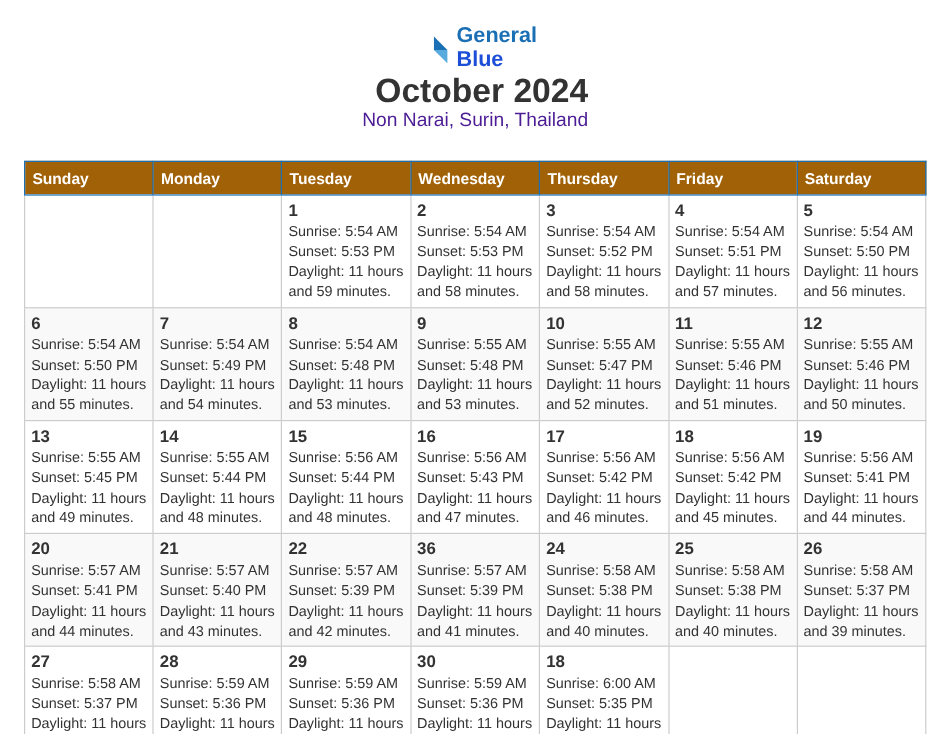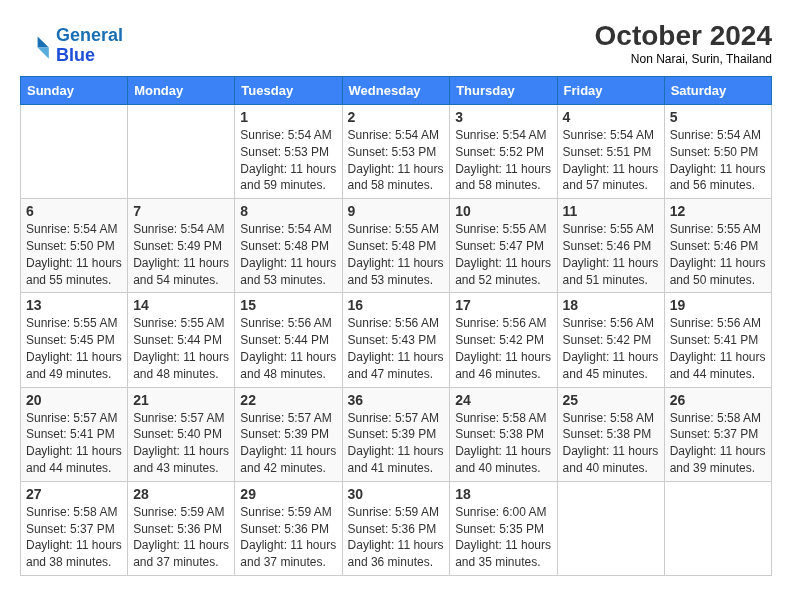--- a/index.html
+++ b/index.html
@@ -6,22 +6,23 @@
     body {
       font-family: Arial, sans-serif;
       background: #fff;
       width: 792px;
       min-height: 612px;
       padding: 20px;
     }
     .header {
       display: flex;
       justify-content: space-between;
-      align-items: flex-end;
-      margin-bottom: 10px;
+      align-items: center;
+      margin-bottom: 24px;
+      flex-direction: column;
     }
     .logo {
       display: flex;
       align-items: center;
       gap: 4px;
     }
     .logo-text {
       font-size: 18px;
       font-weight: bold;
       color: #333;
@@ -36,30 +37,30 @@
     }
     .title-block {
       text-align: right;
     }
     .month-title {
       font-size: 28px;
       font-weight: bold;
       color: #333;
     }
     .subtitle {
-      font-size: 12px;
-      color: #000000;
+      font-size: 16px;
+      color: #4c1d95;
     }
     table {
       width: 100%;
       border-collapse: collapse;
       font-size: 11px;
     }
     thead tr th {
-      background: #3b82f6;
+      background: #a16207;
       color: #fff;
       text-align: left;
       padding: 6px 6px;
       font-size: 13px;
       font-weight: bold;
       border: 1px solid #1a6fb5;
     }
     tbody tr td {
       border: 1px solid #ccc;
       vertical-align: top;

